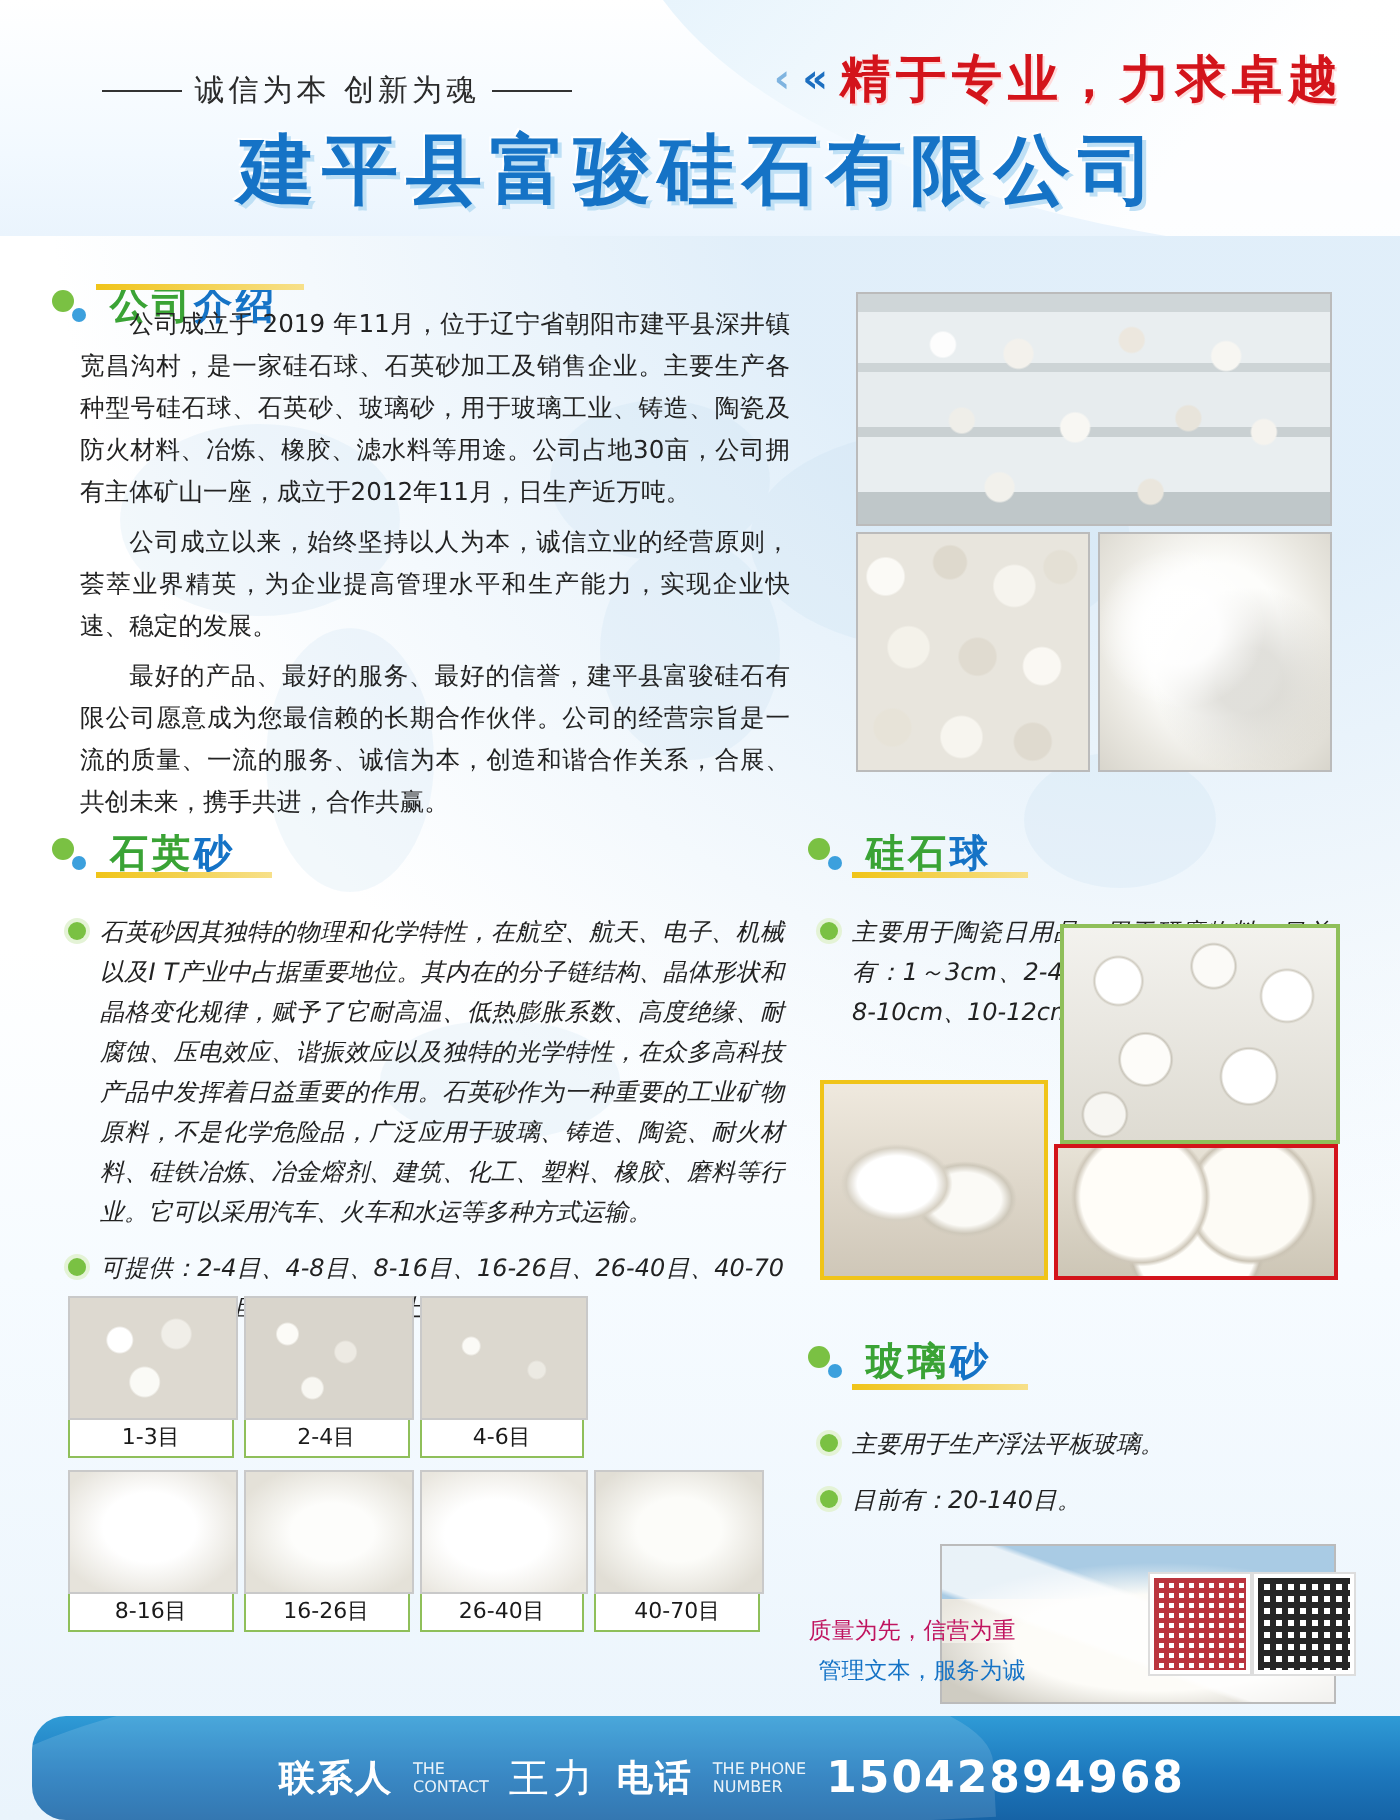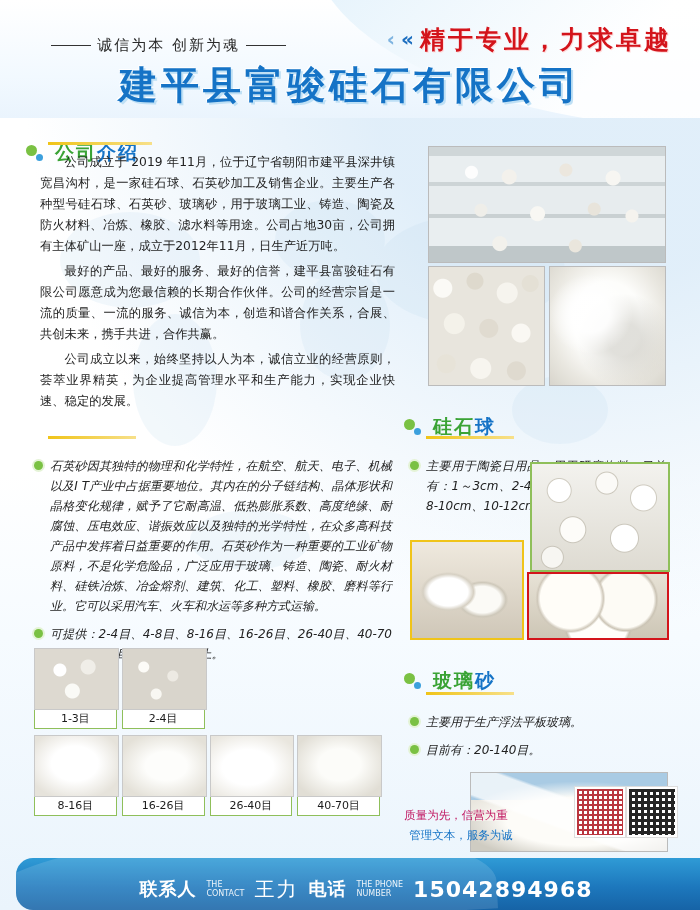--- a/index.html
+++ b/index.html
@@ -277,28 +277,35 @@
     <span class="dot-group">
         <i class="a"></i>
         <i class="b"></i>
       </span>
     <span class="sec-title"><span class="grn">公司</span><span>介绍</span></span>
   </div>
   <div class="sec-underline" style="left:48px;top:142px;width:104px;"></div>
 
   <div class="para" style="left:40px;top:152px;width:355px;">
     <p>公司成立于 2019 年11月，位于辽宁省朝阳市建平县深井镇宽昌沟村，是一家硅石球、石英砂加工及销售企业。主要生产各种型号硅石球、石英砂、玻璃砂，用于玻璃工业、铸造、陶瓷及防火材料、冶炼、橡胶、滤水料等用途。公司占地30亩，公司拥有主体矿山一座，成立于2012年11月，日生产近万吨。</p>
+    <p>公司成立以来，始终坚持以人为本，诚信立业的经营原则，荟萃业界精英，为企业提高管理水平和生产能力，实现企业快速、稳定的发展。</p>
     <p>最好的产品、最好的服务、最好的信誉，建平县富骏硅石有限公司愿意成为您最信赖的长期合作伙伴。公司的经营宗旨是一流的质量、一流的服务、诚信为本，创造和谐合作关系，合展、共创未来，携手共进，合作共赢。</p>
-    <p>公司成立以来，始终坚持以人为本，诚信立业的经营原则，荟萃业界精英，为企业提高管理水平和生产能力，实现企业快速、稳定的发展。</p>
   </div>
 
   <div class="ph b tex-trays" style="left:428px;top:146px;width:236px;height:115px;"></div>
   <div class="ph b tex-gravel" style="left:428px;top:266px;width:115px;height:118px;"></div>
   <div class="ph b tex-powder" style="left:549px;top:266px;width:115px;height:118px;"></div>
 
+  <div class="sec-head" style="left:26px;top:414px;">
+    <span class="dot-group">
+        <i class="a"></i>
+        <i class="b"></i>
+      </span>
+    <span class="sec-title"><span class="grn">石英</span><span>砂</span></span>
+  </div>
   <div class="sec-underline" style="left:48px;top:436px;width:88px;"></div>
 
   <div class="bullet-list" style="left:34px;top:456px;width:358px;">
     <div class="bul">
       <span class="mk"></span>
       <span class="tx">石英砂因其独特的物理和化学特性，在航空、航天、电子、机械以及I T产业中占据重要地位。其内在的分子链结构、晶体形状和晶格变化规律，赋予了它耐高温、低热膨胀系数、高度绝缘、耐腐蚀、压电效应、谐振效应以及独特的光学特性，在众多高科技产品中发挥着日益重要的作用。石英砂作为一种重要的工业矿物原料，不是化学危险品，广泛应用于玻璃、铸造、陶瓷、耐火材料、硅铁冶炼、冶金熔剂、建筑、化工、塑料、橡胶、磨料等行业。它可以采用汽车、火车和水运等多种方式运输。</span>
     </div>
     <div class="bul">
       <span class="mk"></span>
       <span class="tx">可提供：2-4目、4-8目、8-16目、16-26目、26-40目、40-70目、70-120目以及120目以上。</span>
@@ -307,20 +314,24 @@
 
   <div class="grid-wrap">
     <div class="grid">
       <div class="cell">
         <div class="img gr1"></div>
         <div class="cap">1-3目</div>
       </div>
       <div class="cell">
         <div class="img gr2"></div>
         <div class="cap">2-4目</div>
+      </div>
+      <div class="cell">
+        <div class="img gr3"></div>
+        <div class="cap">4-6目</div>
       </div>
     </div>
     <div class="grid" style="margin-top:6px;">
       <div class="cell">
         <div class="img gr5"></div>
         <div class="cap">8-16目</div>
       </div>
       <div class="cell">
         <div class="img gr6"></div>
         <div class="cap">16-26目</div>

